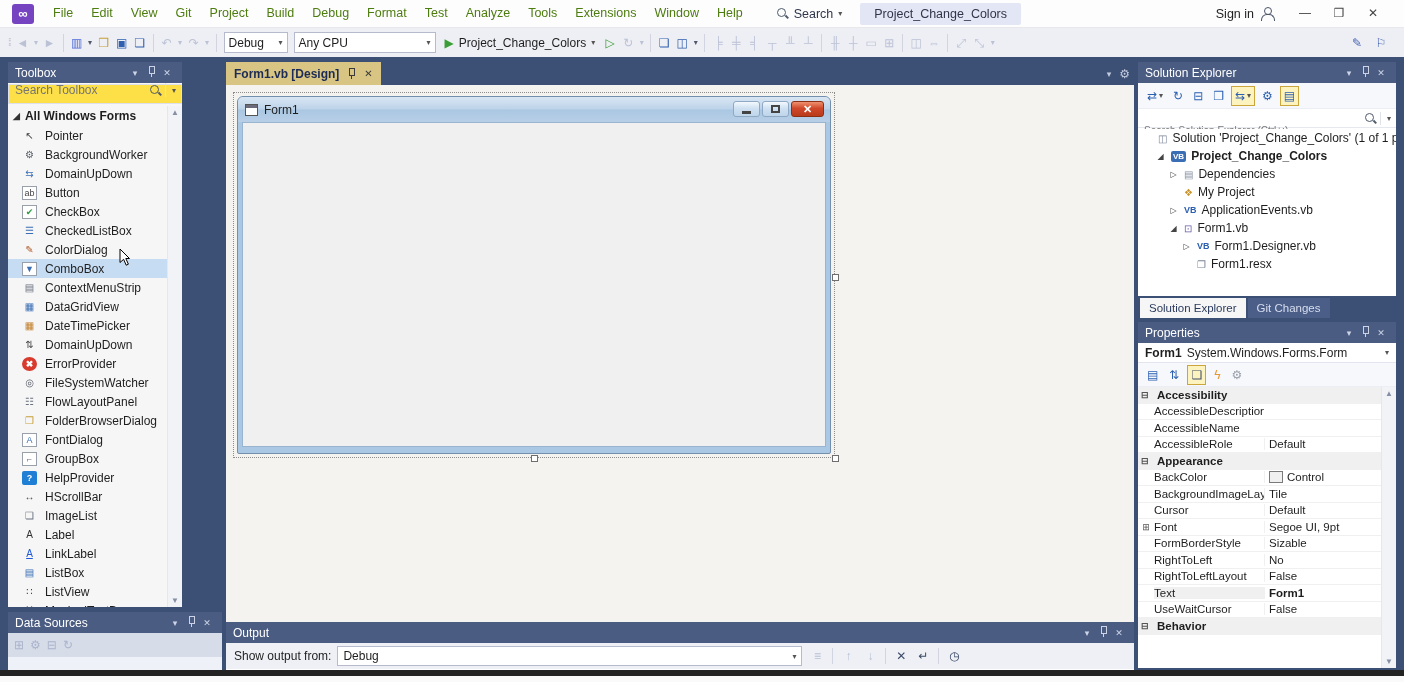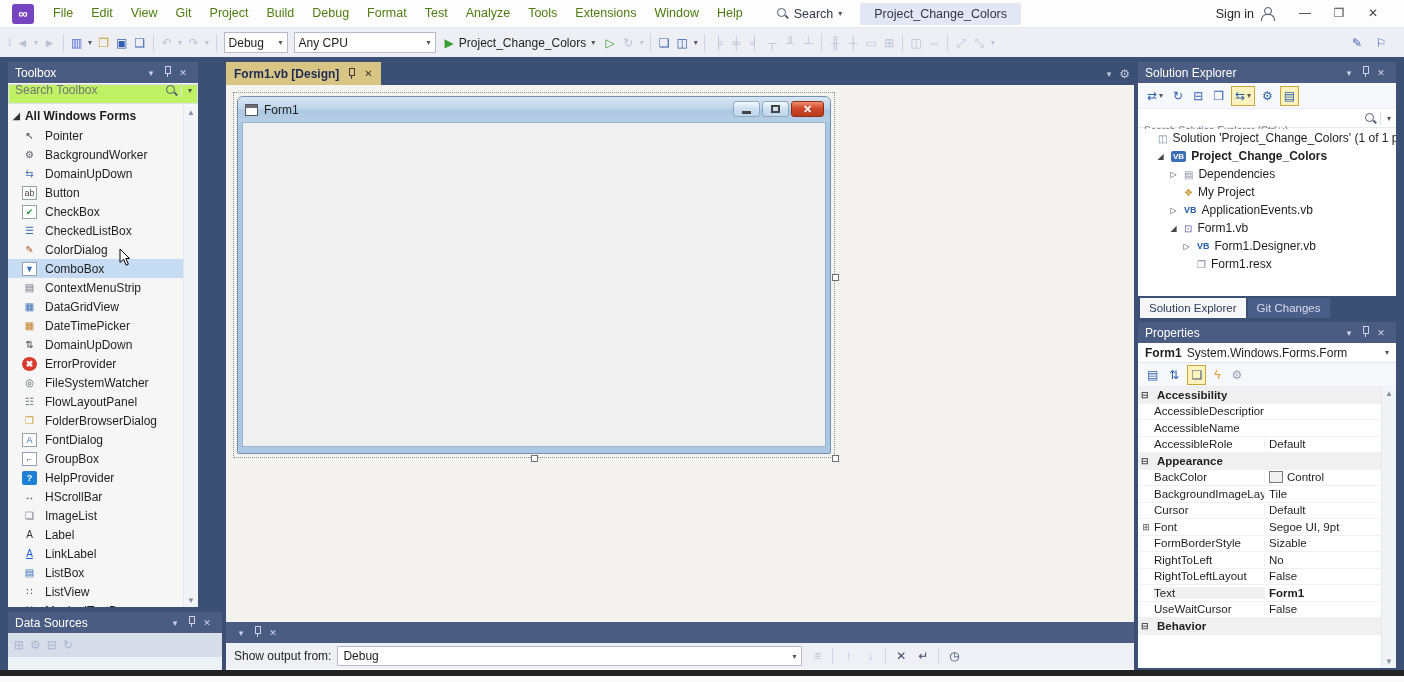--- a/index.html
+++ b/index.html
@@ -54,22 +54,22 @@
   .pin::before { content:""; position:absolute; left:3px; top:1px; width:4px; height:6px;
     border:1px solid #cdd4e8; }
   .pin::after { content:""; position:absolute; left:5px; top:8px; width:1px; height:4px; background:#cdd4e8; }
   .mag { position:relative; width:13px; height:13px; display:inline-block; }
   .mag::before { content:""; position:absolute; left:1px; top:1px; width:7px; height:7px;
     border:1.5px solid #4f5a6b; border-radius:50%; }
   .mag::after { content:""; position:absolute; left:9px; top:9px; width:4px; height:1.5px;
     background:#4f5a6b; transform:rotate(45deg); }
 
   
-  .toolbox { position:absolute; left:8px; top:5px; width:190px; height:545px; background:#f6f6f6; }
-  .tbx-search { position:absolute; left:0; top:22px; right:0; height:20px; background:#bef264;
+  .toolbox { position:absolute; left:8px; top:5px; width:174px; height:545px; background:#f6f6f6; }
+  .tbx-search { position:absolute; left:0; top:22px; right:0; height:20px; background:#fde047;
     border:1px solid #dfe1ea; display:flex; align-items:center; padding:0 2px 8px 6px; }
   .tbx-search input { flex:1; border:none; outline:none; font-size:12px; color:#777;
     font-family:"Liberation Sans",sans-serif; background:transparent; min-width:0; }
   .tbx-search .sep { width:1px; height:14px; background:#e0e2ea; margin:0 3px; }
   .tbx-search .dd { font-size:8px; color:#555; padding:0 3px; }
   .tbx-list { position:absolute; left:0; top:44px; right:15px; bottom:0; overflow:hidden; }
   .tbx-group { height:20px; display:flex; align-items:center; gap:5px; font-size:12px;
     font-weight:bold; color:#1e1e1e; padding-left:5px; }
   .tbx-group .exp { font-size:9px; color:#333; }
   .tbx-row { height:19px; display:flex; align-items:center; gap:8px; padding-left:14px;
@@ -475,20 +475,21 @@
           </div>
           <div class="form-client"></div>
         </div>
         <div class="handle" style="left:305px;top:370px"></div>
         <div class="handle" style="left:606px;top:370px"></div>
         <div class="handle" style="left:606px;top:189px"></div>
       </div>
 
       <div class="output-panel">
         <div class="panel-header">
+          <span class="ph-title">Output</span>
           <span class="ph-ico">▾</span>
           <span class="ph-ico"><span class="pin"></span></span>
           <span class="ph-ico">✕</span>
         </div>
         <div class="out-toolbar">
           <span>Show output from:</span>
           <div class="out-combo">
             <span class="cval">Debug</span>
             <span class="ccaret">▾</span>
           </div>

